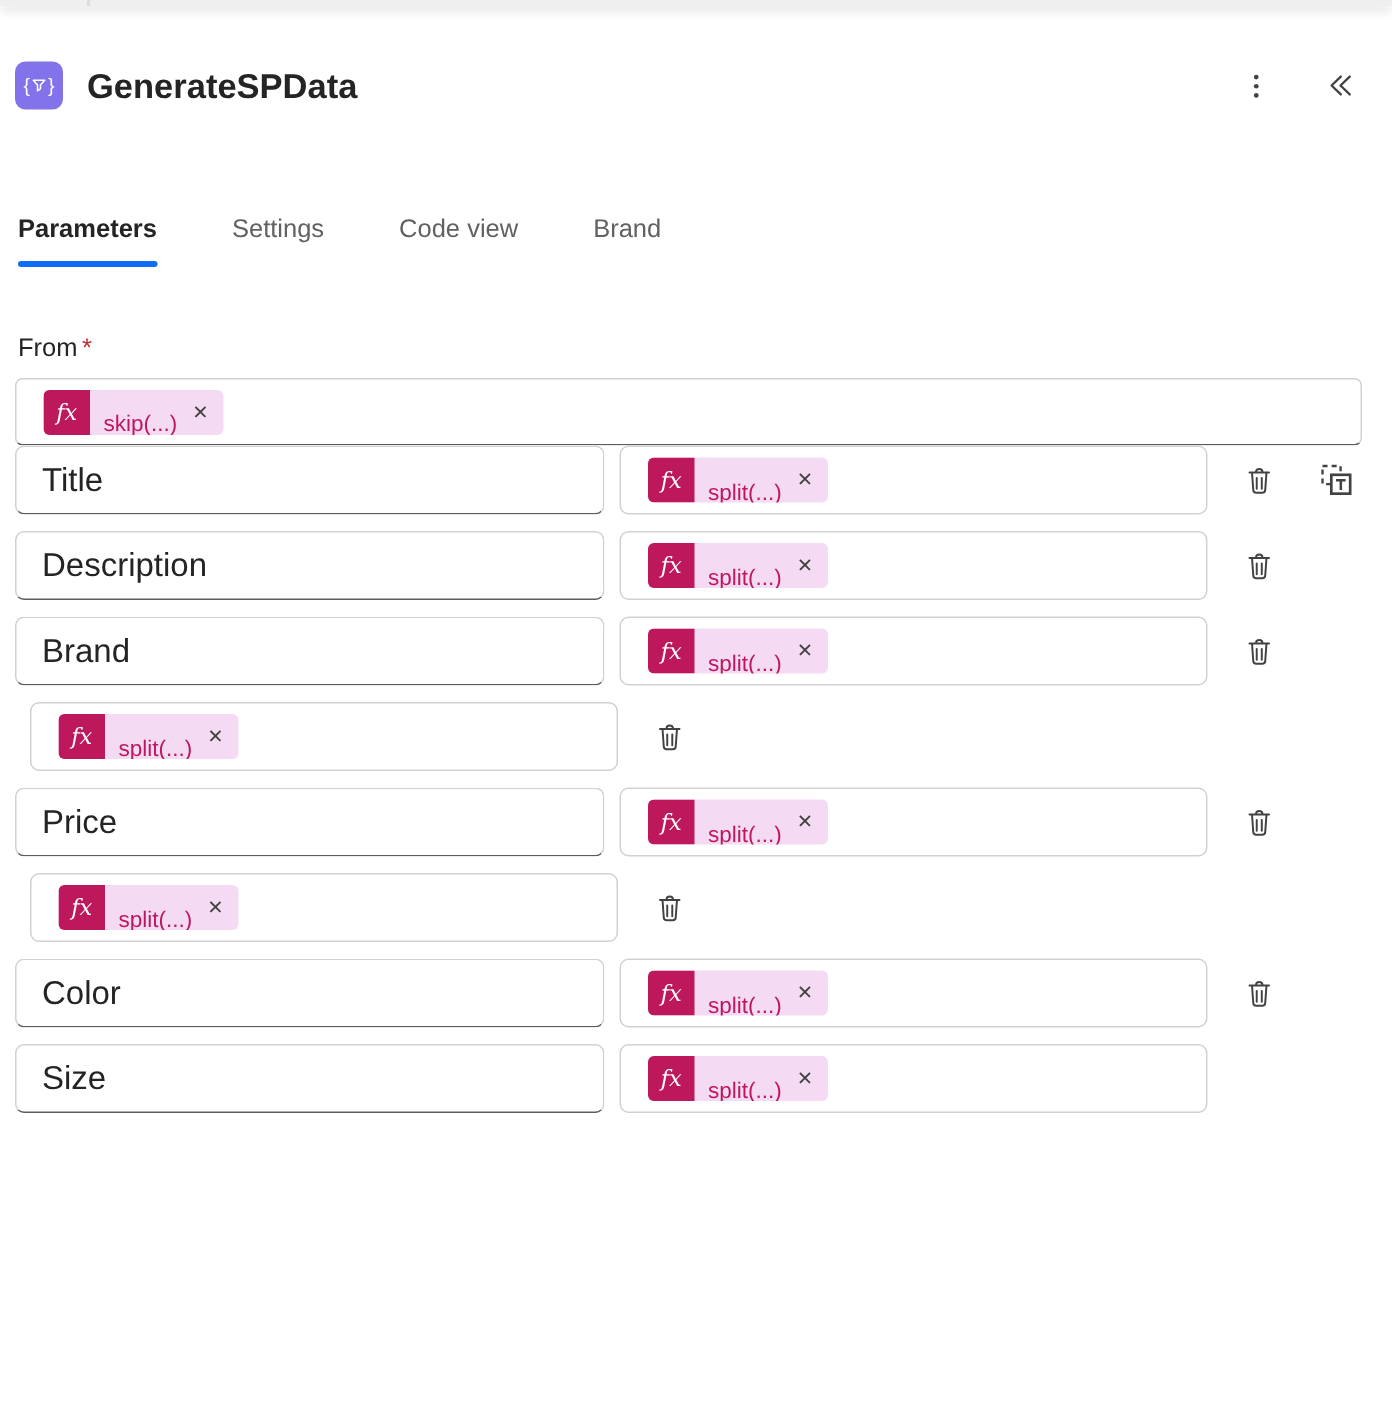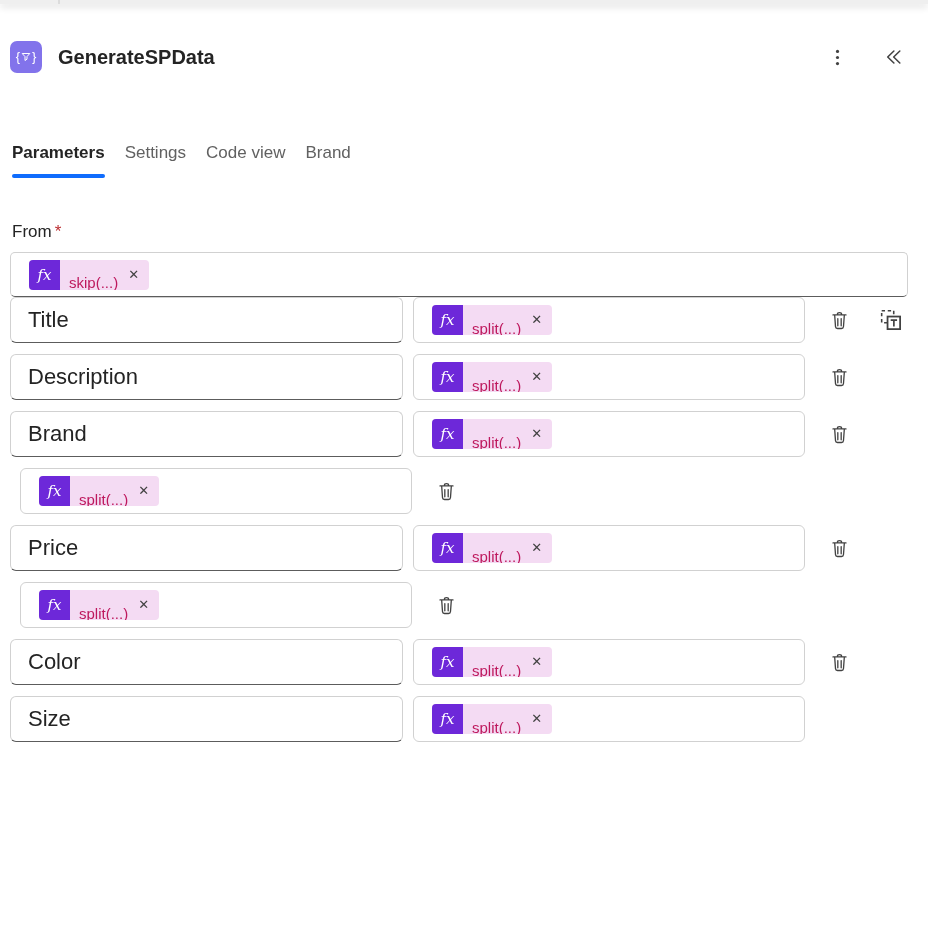--- a/index.html
+++ b/index.html
@@ -11,27 +11,27 @@
                box-shadow: 0 3px 7px rgba(0,0,0,.14); }
   .top-strip .notch { position: absolute; left: 58px; top: 0; width: 2px; height: 4px; background: #dcdcdc; }
 
   
   .header { display: flex; align-items: center; padding: 37px 22px 0 10px; }
   .action-icon { width: 32px; height: 32px; border-radius: 7px; background: #8273EB;
                  color: #fff; display: flex; align-items: center; justify-content: center;
                  font-size: 14px; flex: 0 0 auto; }
   .action-icon .brace { font-size: 13px; line-height: 1; position: relative; top: -1px; }
   .action-icon svg { margin: 0 1px; }
-  .action-title { margin-left: 16px; font-size: 20px; font-weight: 700; color: #242424; }
+  .action-title { margin-left: 16px; font-size: 23px; font-weight: 700; color: #242424; }
   .header-actions { margin-left: auto; display: flex; align-items: center; gap: 30px; }
   .icon-btn { background: none; border: none; cursor: pointer; padding: 2px; display: flex;
               align-items: center; justify-content: center; color: #424242; }
 
   
-  .tabs { display: flex; gap: 20px; padding: 0 0 0 12px; margin-top: 70px; }
+  .tabs { display: flex; gap: 50px; padding: 0 0 0 12px; margin-top: 70px; }
   .tab { font-size: 17px; color: #616161; position: relative; padding-bottom: 15px; cursor: pointer; }
   .tab.active { color: #242424; font-weight: 700; }
   .tab .underline { display: none; }
   .tab.active .underline { display: block; position: absolute; left: 0; right: 0; bottom: 0;
                            height: 4px; border-radius: 2px; background: #0F6CFD; }
 
   
   .main { padding: 0 4px 0 10px; }
   .field-label { font-size: 17px; color: #242424; padding-left: 2px; }
   .from-label { margin-top: 44px; margin-bottom: 10px; }
@@ -39,21 +39,21 @@
   .req { color: #BC2F32; margin-left: 3px; }
 
   .input-box { border: 1px solid #d1d1d1; border-radius: 6px; height: 46px;
                display: flex; align-items: center; padding: 0 8px; background: #fff; }
   .dark-bottom { border-bottom-color: #5c5c5c; }
   .from-box { width: 898px; border-radius: 5px; height: 45px; }
 
   
   .token { display: inline-flex; align-items: center; height: 30px; border-radius: 4px;
            overflow: hidden; background: #F4DBF3; margin-left: 10px; cursor: pointer; }
-  .fx { background: #6d28d9; color: #fff; width: 31px; height: 30px; display: flex;
+  .fx { background: #be185d; color: #fff; width: 31px; height: 30px; display: flex;
         align-items: center; justify-content: center;
         font-family: "DejaVu Serif", serif; font-style: italic; font-size: 15px; }
   .token-label { padding: 0 5px 0 9px; font-size: 15px; color: #be185d; white-space: nowrap; margin-top: 16px; }
   .token-close { background: none; border: none; font-size: 13px; color: #424242;
                  padding: 0 10px 0 5px; cursor: pointer; line-height: 30px; }
 
   
   .map-row { display: flex; align-items: center; margin-bottom: 11px; }
   .key-box { width: 393px; }
   .key-input { border: none; outline: none; width: 100%; font-family: inherit;

